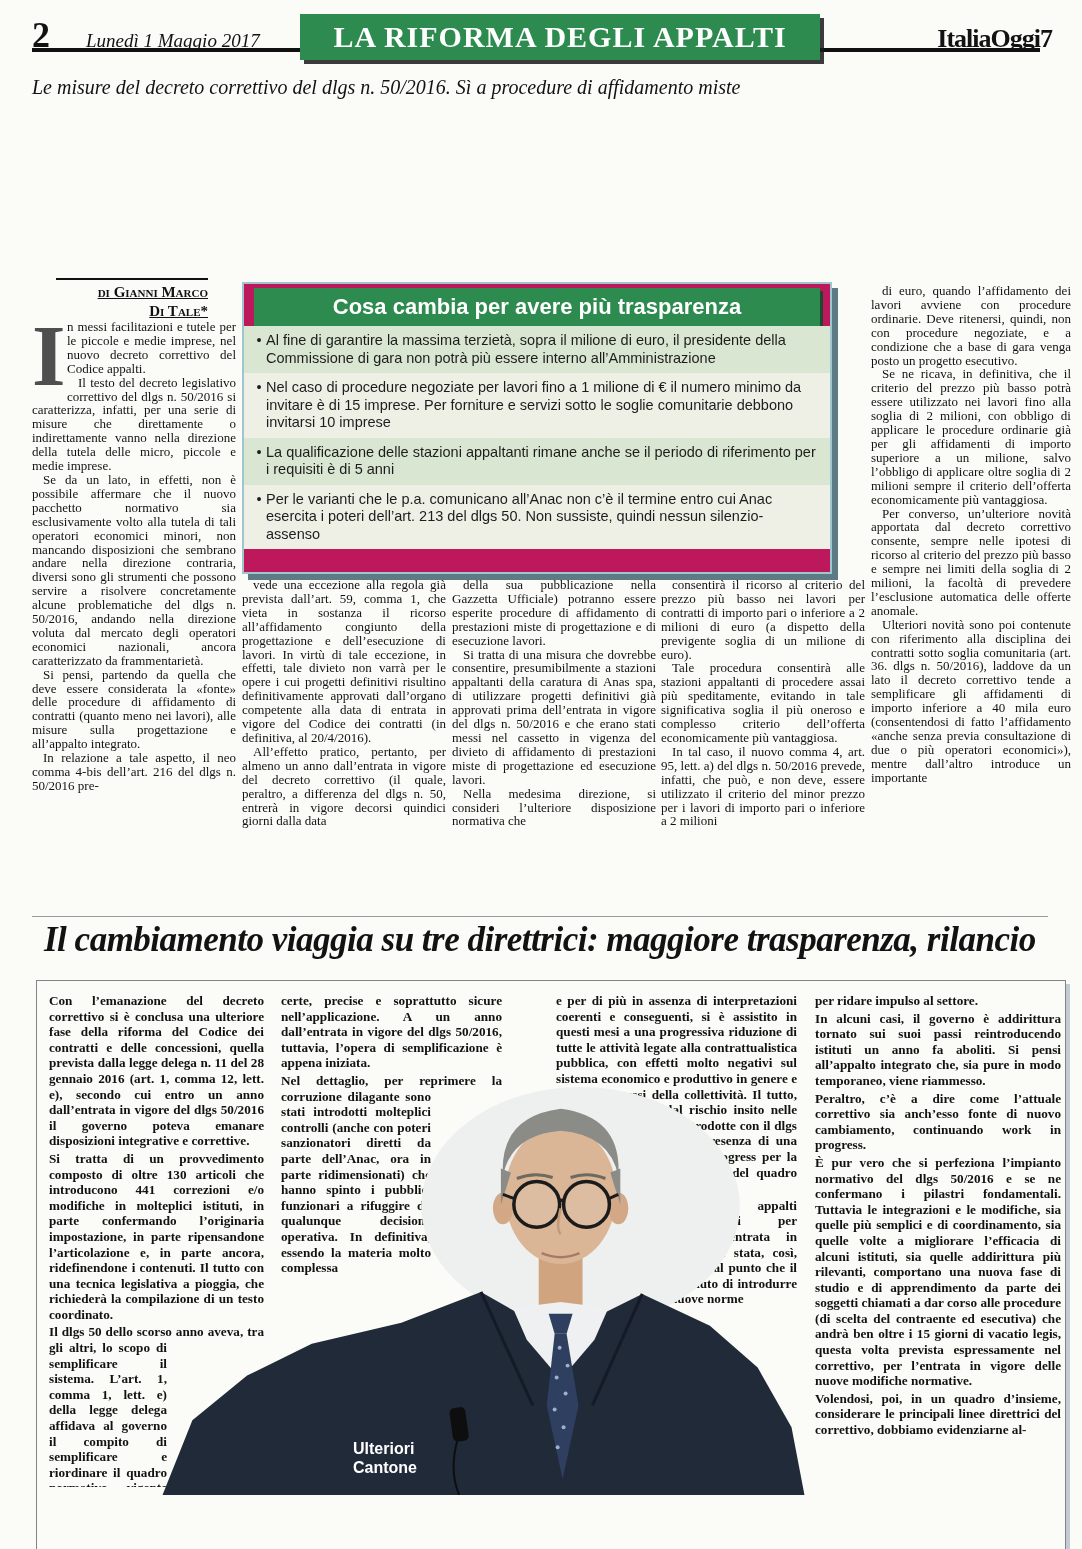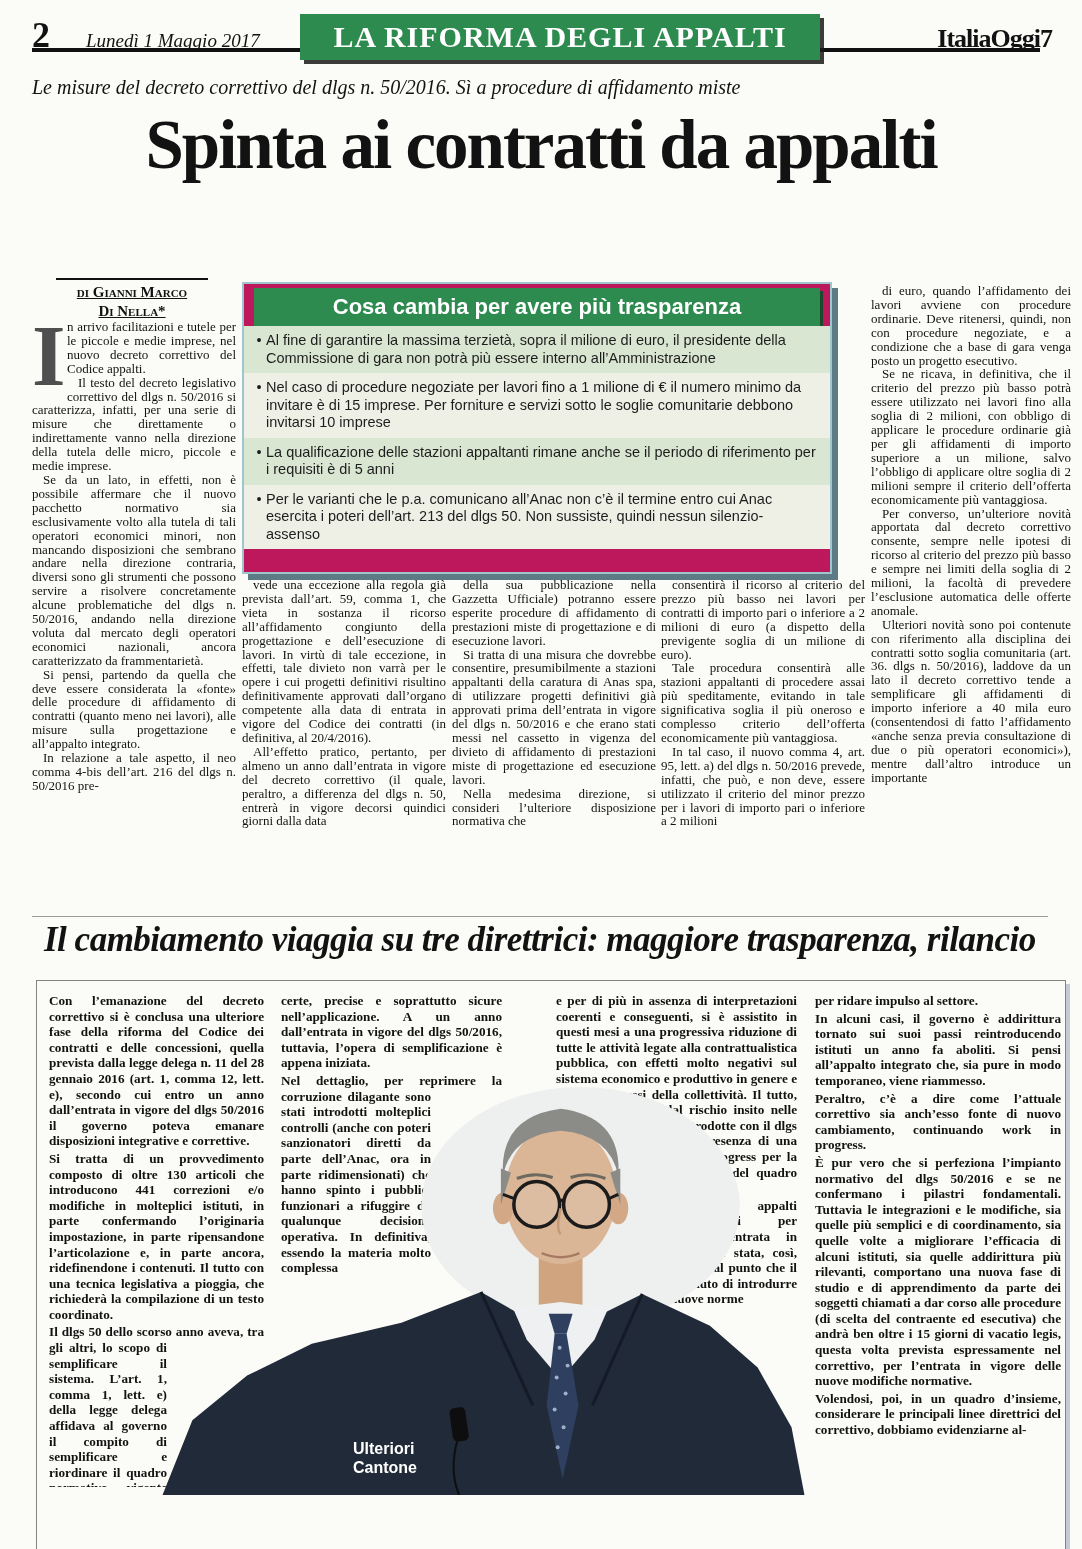--- a/index.html
+++ b/index.html
@@ -12,21 +12,21 @@
   .section-banner{position:absolute;left:300px;top:14px;width:520px;height:46px;
         background:#2e8b4f;box-shadow:4px 4px 0 rgba(25,25,25,.85);
         display:flex;align-items:center;justify-content:center;}
   .section-banner span{color:#fff;font-weight:bold;font-size:30px;letter-spacing:1px;}
   .brand{position:absolute;right:30px;top:24px;font-size:26px;font-weight:bold;letter-spacing:-1px;}
   
   .subtitle{position:absolute;left:32px;top:76px;width:1016px;font-style:italic;
         font-size:20px;white-space:nowrap;}
   .headline{position:absolute;left:16px;top:112px;width:1050px;text-align:center;
         font-size:69px;line-height:.98;font-weight:bold;letter-spacing:-2px;margin:0;}
-  .byline{position:absolute;left:56px;top:278px;width:152px;text-align:center;
+  .byline{position:absolute;left:56px;top:278px;width:152px;text-align:right;
         border-top:2px solid #111;padding-top:3px;font-weight:bold;font-size:15px;
         font-variant:small-caps;line-height:1.25;}
   .byline div{text-decoration:underline;}
   
   .col{position:absolute;text-align:justify;font-size:13px;line-height:13.9px;
         overflow:hidden;hyphens:auto;}
   .col p{margin:0;text-indent:11px;}
   .lead-para{text-indent:0 !important;}
   .dropcap{float:left;font-size:86px;line-height:.78;font-weight:bold;color:#4f4f4f;
         width:30px;margin:3px 5px 0 0;}
@@ -69,30 +69,30 @@
   <div class="pagenum">2</div>
   <div class="issue-date">Lunedì 1 Maggio 2017</div>
   <div class="header-rule"></div>
   <div class="section-banner">
     <span>LA RIFORMA DEGLI APPALTI</span>
   </div>
   <div class="brand">ItaliaOggi7</div>
 
   <div class="subtitle">Le misure del decreto correttivo del dlgs n. 50/2016. Sì a procedure di affidamento miste</div>
   <h1 class="headline">
-    <span>Spinta ai contratti da appalti</span><br>
+    <br>
   </h1>
 
   <div class="byline">
     <div>di Gianni Marco</div>
-    <div>Di Nella*</div>
+    <div>Di Tale*</div>
   </div>
 
   <div class="col" style="left:32px;top:320px;width:204px;height:596px;">
-    <p class="lead-para"><span class="dropcap">I</span><span>n arrivo facilitazioni e tutele per le piccole e medie imprese, nel nuovo decreto correttivo del Codice appalti.</span></p>
+    <p class="lead-para"><span class="dropcap">I</span><span>n messi facilitazioni e tutele per le piccole e medie imprese, nel nuovo decreto correttivo del Codice appalti.</span></p>
     <span></span>
   <p>Il testo del decreto legislativo correttivo del dlgs n. 50/2016 si caratterizza, infatti, per una serie di misure che direttamente o indirettamente vanno nella direzione della tutela delle micro, piccole e medie imprese.</p><p>Se da un lato, in effetti, non è possibile affermare che il nuovo pacchetto normativo sia esclusivamente volto alla tutela di tali operatori economici minori, non mancando disposizioni che sembrano andare nella direzione contraria, diversi sono gli strumenti che possono servire a risolvere concretamente alcune problematiche del dlgs n. 50/2016, andando nella direzione voluta dal mercato degli operatori economici nazionali, ancora caratterizzato da frammentarietà.</p><p>Si pensi, partendo da quella che deve essere considerata la «fonte» delle procedure di affidamento di contratti (quanto meno nei lavori), alle misure sulla progettazione e all’appalto integrato.</p><p>In relazione a tale aspetto, il neo comma 4-bis dell’art. 216 del dlgs n. 50/2016 pre-</p></div>
 
   <div class="infobox">
     <div class="infobox-title">
       <span>Cosa cambia per avere più trasparenza</span>
     </div>
     <div class="ib-row stripe-a">
       <span class="dot">•</span>
       <div>Al fine di garantire la massima terzietà, sopra il milione di euro, il presidente della Commissione di gara non potrà più essere interno all’Amministrazione</div>

